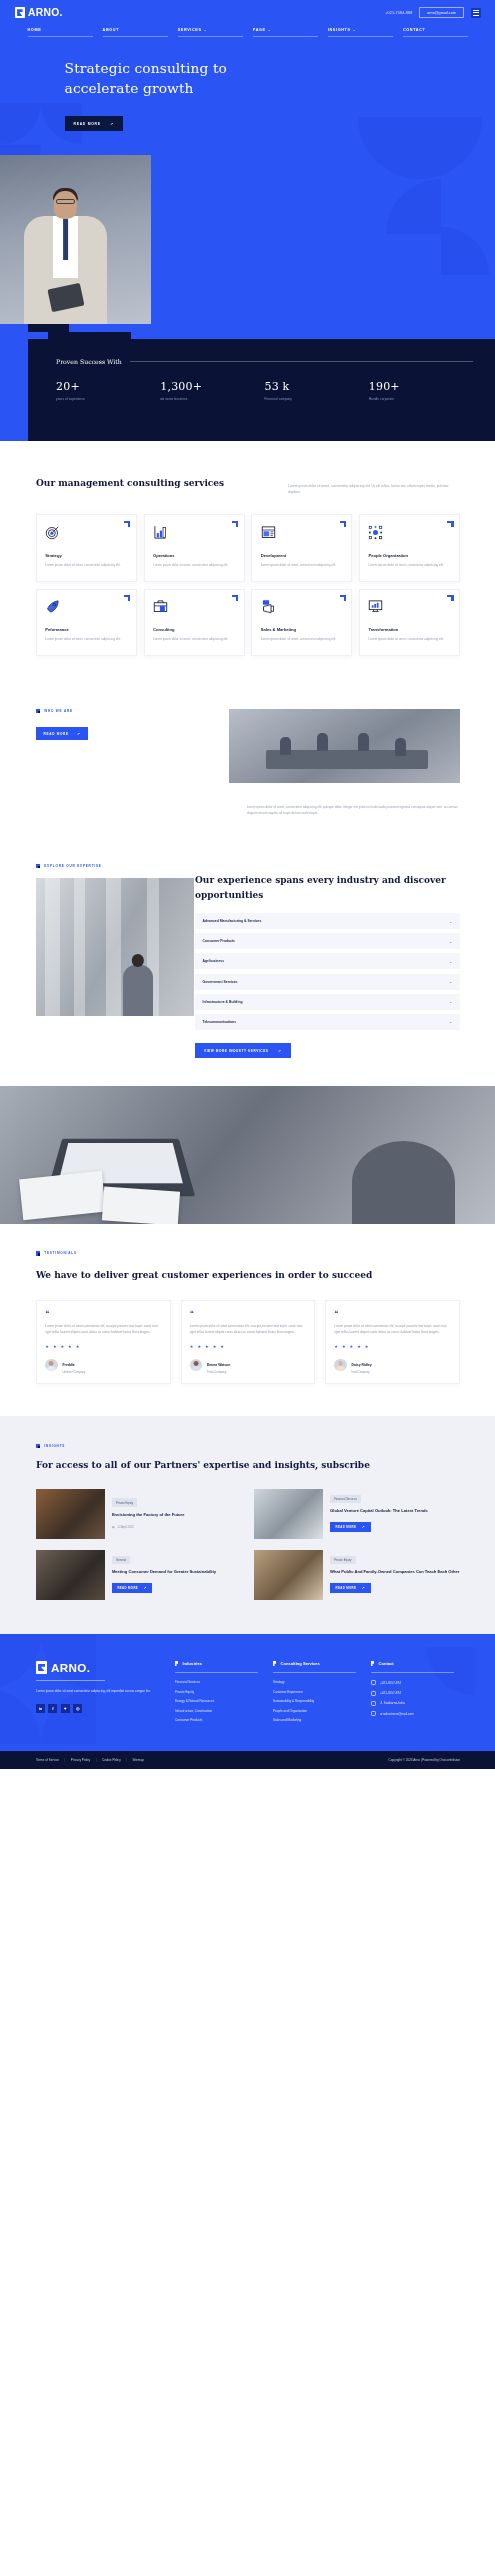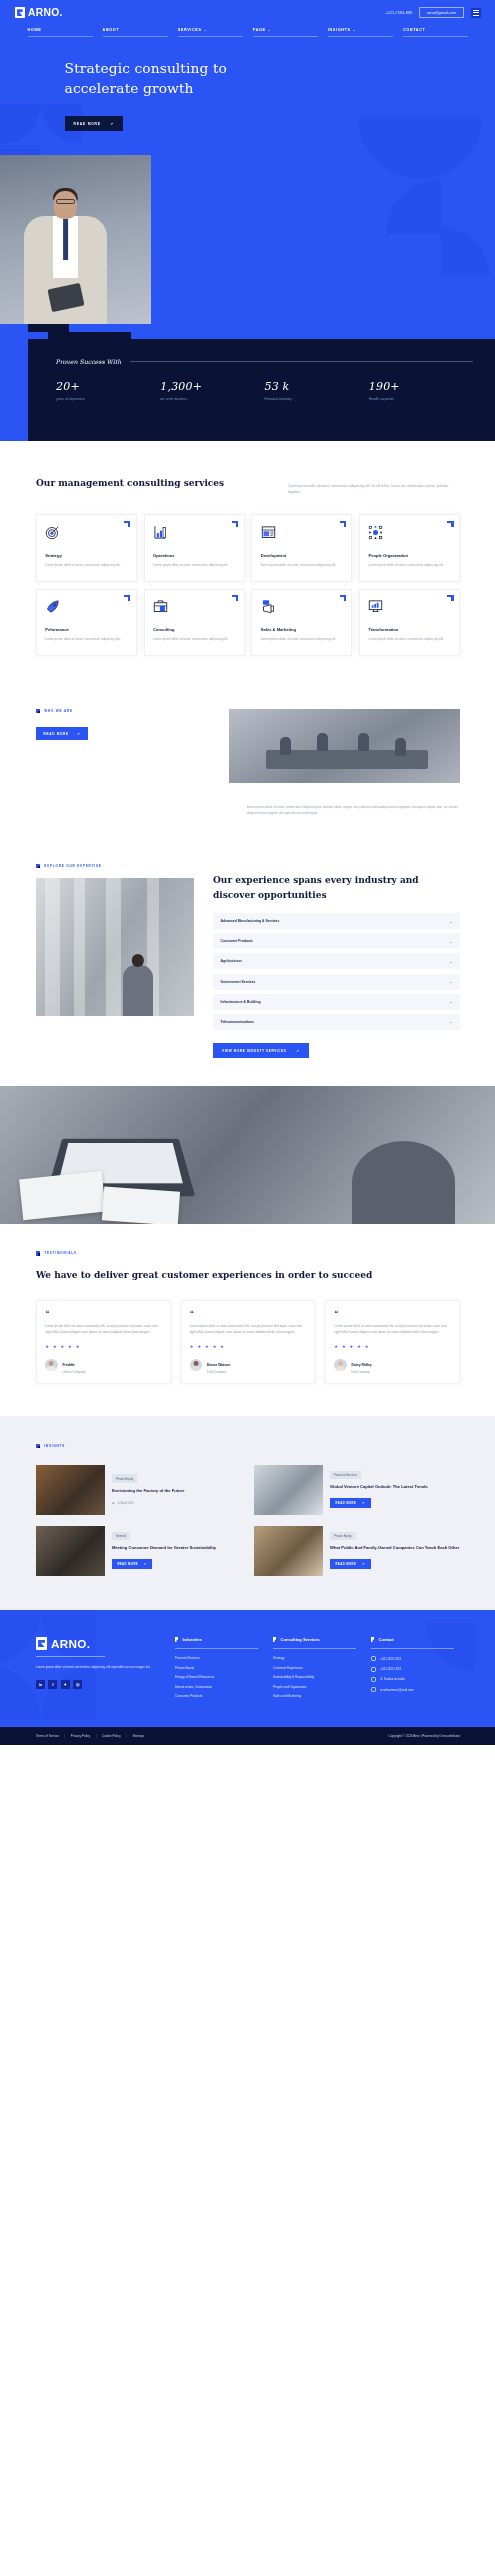--- a/index.html
+++ b/index.html
@@ -64,21 +64,21 @@
   .m-tie  { position:absolute; left:50%; transform:translateX(-50%); top:36px; width:4.8px;height:41px;
             background:#2b3c6b; }
   .m-tablet{position:absolute; left:36px; top:103px; width:33px;height:23.4px; background:#3a3f48;
             border-radius:2.1px; transform:rotate(-12deg); }
 
   
   .stats-wrap { position:relative; background:#2b54f5; height:117px; }
   .stats-steps { position:absolute; left:0; top:0; }
   .step { background:#0a1235; position:absolute; }
   .stats-dark { position:absolute; left:27.5px; right:0; top:15px; height:102px; background:#0a1235; }
-  .stats-inner { position:absolute; left:56px; right:23px; top:34px;font-style:italic; }
+  .stats-inner { position:absolute; left:56px; right:23px; top:34px; }
   .stats-title-row { display:flex; align-items:center; gap:8.3px; }
   .stats-title { font-family:"DejaVu Serif", serif; color:#fff; font-size:6.2px; white-space:nowrap; }
   .stats-rule { flex:1; height:0.7px; background:rgba(255,255,255,.28); }
   .stats-grid { display:flex; margin-top:15px; }
   .stat { width:25%; }
   .stat-num { font-family:"DejaVu Serif", serif; color:#fff; font-size:11px; letter-spacing:0.2px; }
   .stat-lbl { color:#8d99c4; font-size:3.1px; margin-top:4.1px; letter-spacing:0.1px; }
   .blue-tail { position:absolute; left:0; bottom:-50px; width:27.5px; height:50px; background:#2b54f5; }
 
   
@@ -106,21 +106,21 @@
   .who-h2 { font-family:"DejaVu Serif", serif; font-size:9px; line-height:1.6; color:#111a3d; margin-top:13.8px; }
   .who-btn { margin-top:13.8px; display:inline-flex; align-items:center; gap:8.3px; background:#2b54f5;
              color:#fff; font-size:3.1px; font-weight:700; letter-spacing:0.7px; padding:4.8px 7.6px; }
   .who-right { flex:1; }
   .who-photo { height:74px; background:linear-gradient(150deg,#b9bec8,#7f8794 55%,#aeb4be); position:relative; overflow:hidden; }
   .mt-table { position:absolute; left:16%; top:55%; width:70%; height:26%; background:#5d6472; border-radius:2.1px; }
   .mt-p { position:absolute; width:11px;height:18px; background:#4b5263; border-radius:4.8px 4.8px 1.4px 1.4px; }
   .who-note { color:#9aa1b6; font-size:3.1px; line-height:2.0; margin-top:20.7px; padding-left:18px; }
 
   
-  .industry { padding:18px 36px 27.5px 36px; display:flex; gap:19px; background:#fff; position:relative; }
+  .industry { padding:18px 36px 27.5px 36px; display:flex; gap:1px; background:#fff; position:relative; }
   .ind-left { width:158px; }
   .ind-photo { height:138px; background:linear-gradient(120deg,#d7dade,#9fa5ad 50%,#c3c7cd); position:relative; overflow:hidden; }
   .ip-band { position:absolute; background:rgba(255,255,255,.35); }
   .ind-person { position:absolute; left:55%; bottom:0; width:30px;height:51px; background:#6c7280; border-radius:12.4px 12.4px 0 0; }
   .ind-person:before{content:"";position:absolute;left:50%;transform:translateX(-50%);top:-11px;width:12.4px;height:13.8px;background:#2f2b2a;border-radius:6.2px;}
   .ind-right { flex:1; padding-top:9.6px; }
   .ind-h2 { font-family:"DejaVu Serif", serif; font-size:9px; line-height:1.6; color:#111a3d; }
   .acc { margin-top:11px; }
   .acc-item { background:#f4f6fb; display:flex; align-items:center; justify-content:space-between;
               padding:5.5px 7.6px; margin-bottom:4.1px; }
@@ -565,20 +565,21 @@
         </div>
       </div>
     </div>
   </section>
 
   <section class="insights">
     <div class="label-row">
       <span class="label-sq"></span>
       <span class="label-txt">INSIGHTS</span>
     </div>
+    <h2 class="ins-h2">For access to all of our Partners' expertise and insights, subscribe</h2>
     <div class="ins-grid">
 
       <article class="ins-card">
         <div class="ins-thumb" style="background:linear-gradient(135deg,#8a5f3a,#3c2f25 60%,#6b5540)"></div>
         <div class="ins-body">
           <span class="ins-tag">Private Equity</span>
           <div class="ins-title">Envisioning the Factory of the Future</div>
           <div class="ins-date">
             <span>▦</span>
             <span>12 April 2023</span>

